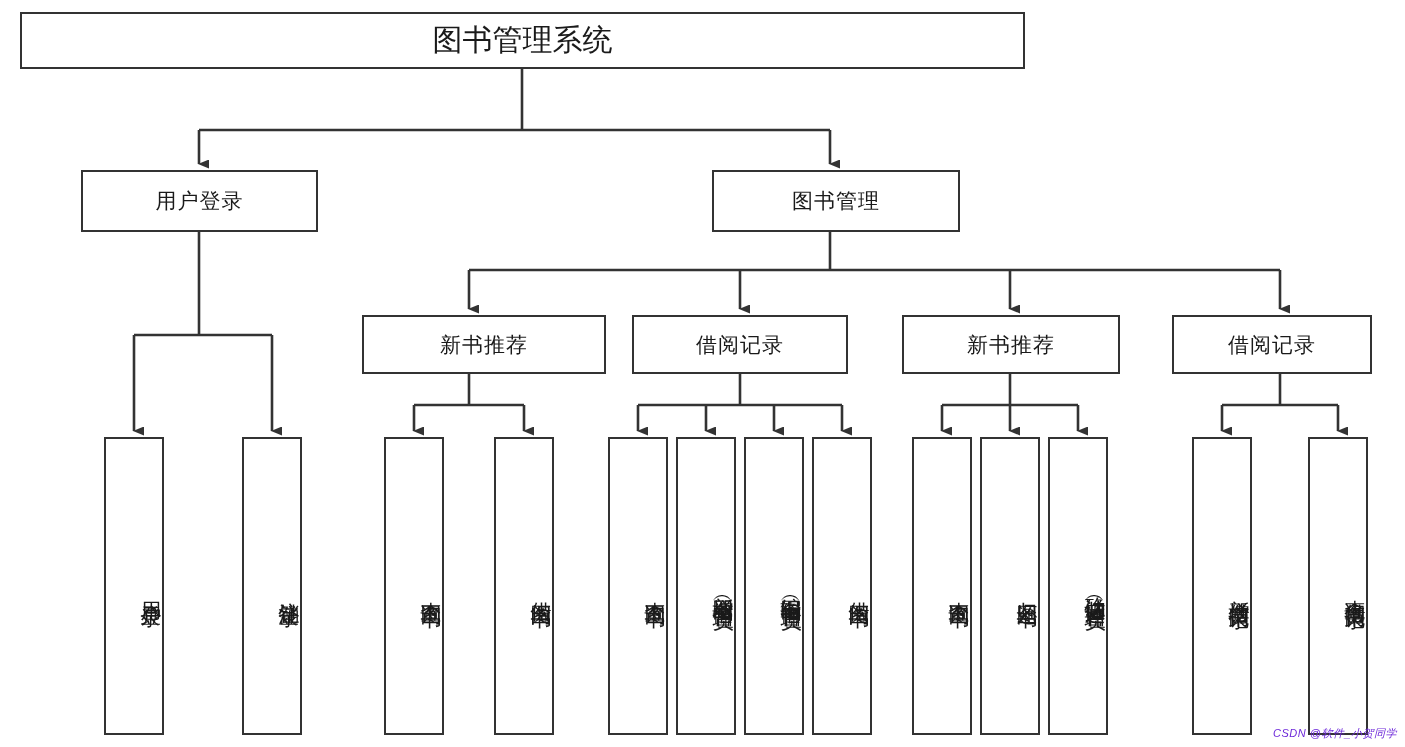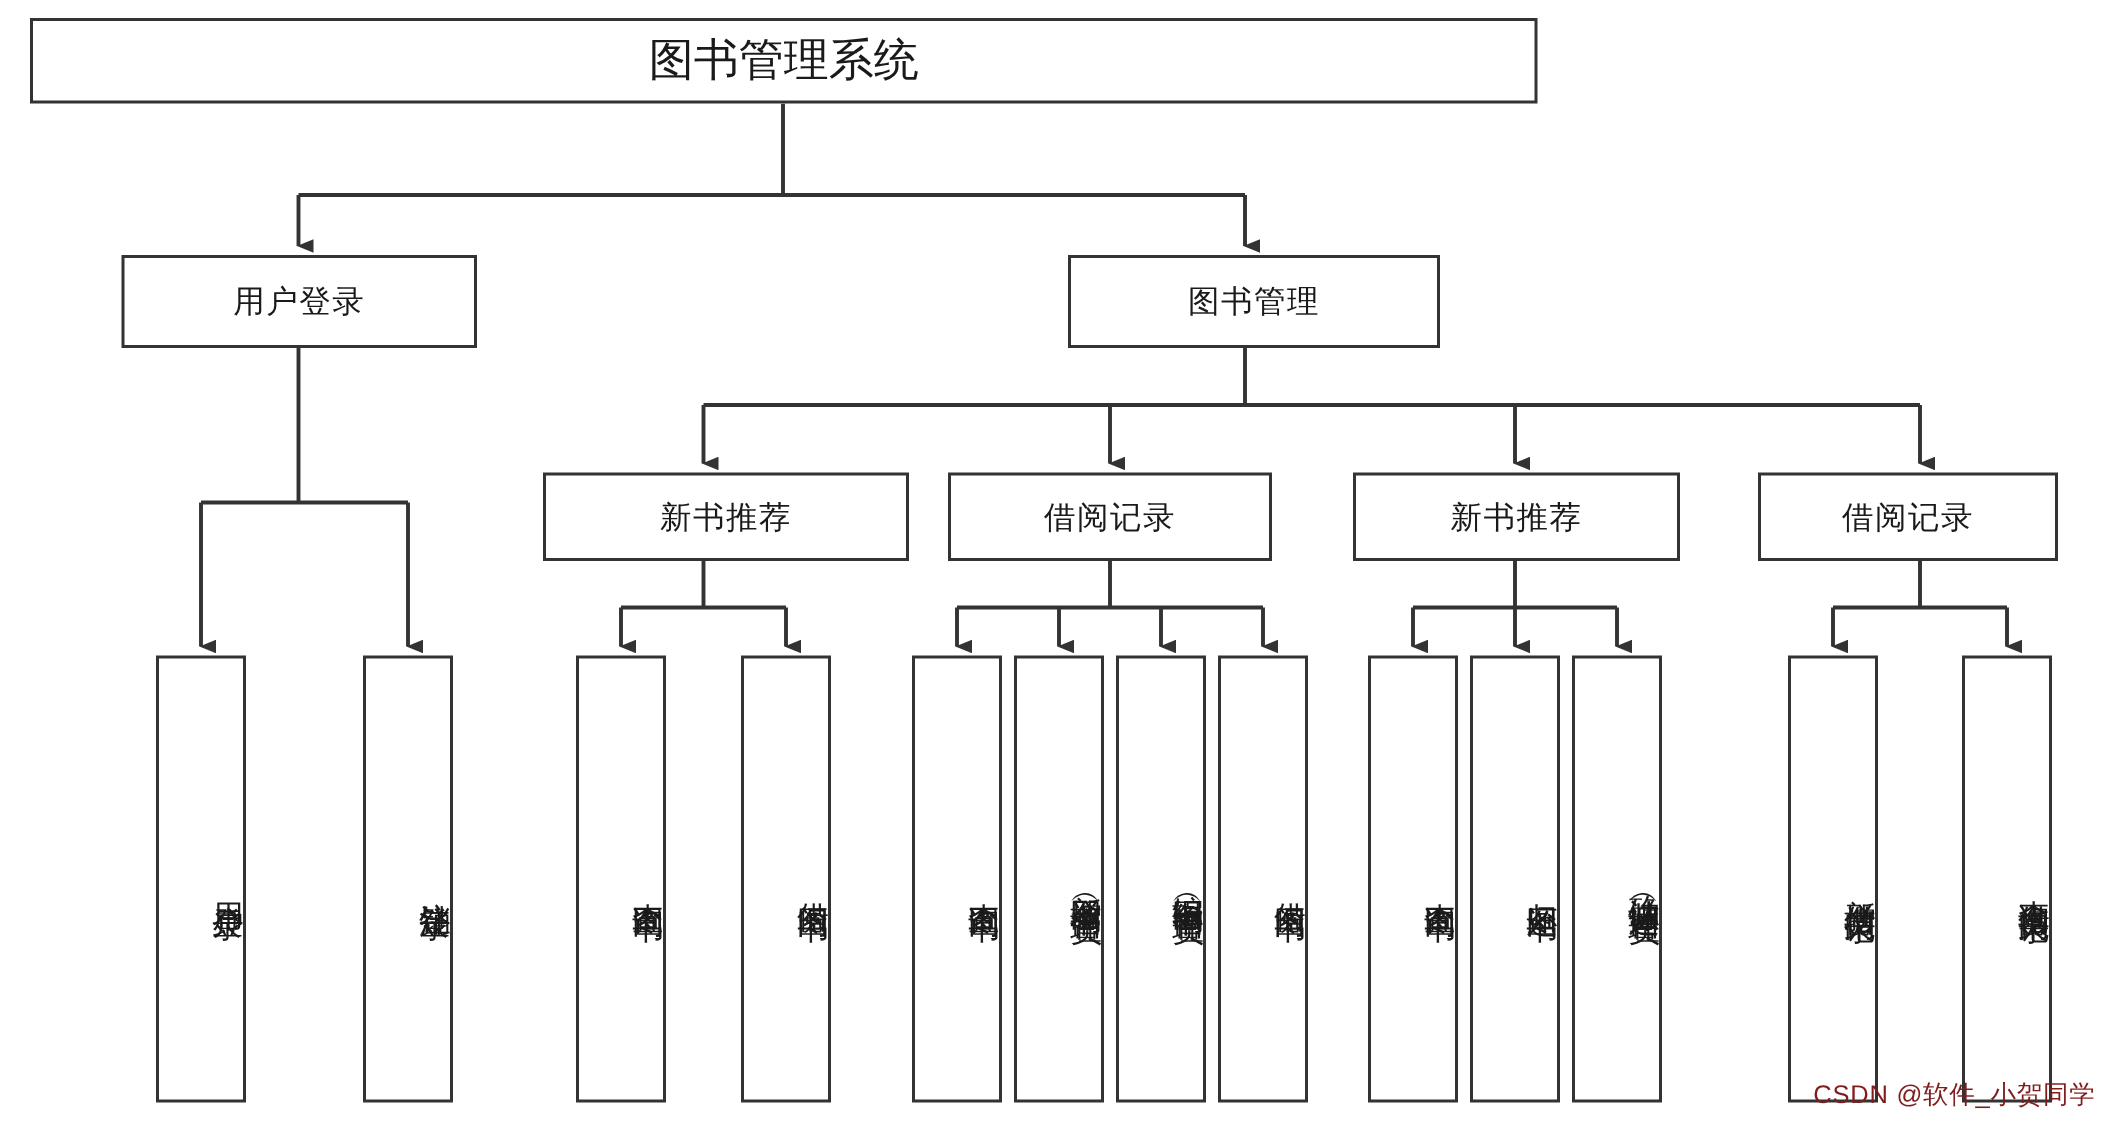--- a/index.html
+++ b/index.html
@@ -37,24 +37,25 @@
   }
   .node.leaf .txt {
     writing-mode: vertical-rl;
     text-orientation: upright;
     display: block;
   }
   .watermark {
     position: absolute;
     right: 8px;
     bottom: 6px;
-    font-size: 17px;
-    color: #7f1d1d;
+    font-size: 11px;
+    color: #6d28d9;
     letter-spacing: 0.5px;
     white-space: nowrap;
+    font-style: italic;
   }
 </style>
 </head>
 <body>
 
 <div id="canvas">
 
   <svg class="wires" viewBox="0 0 1405 747">
     <defs>
       <marker id="arrow" markerWidth="9" markerHeight="11" refX="4.5" refY="10" orient="auto" markerUnits="userSpaceOnUse">

